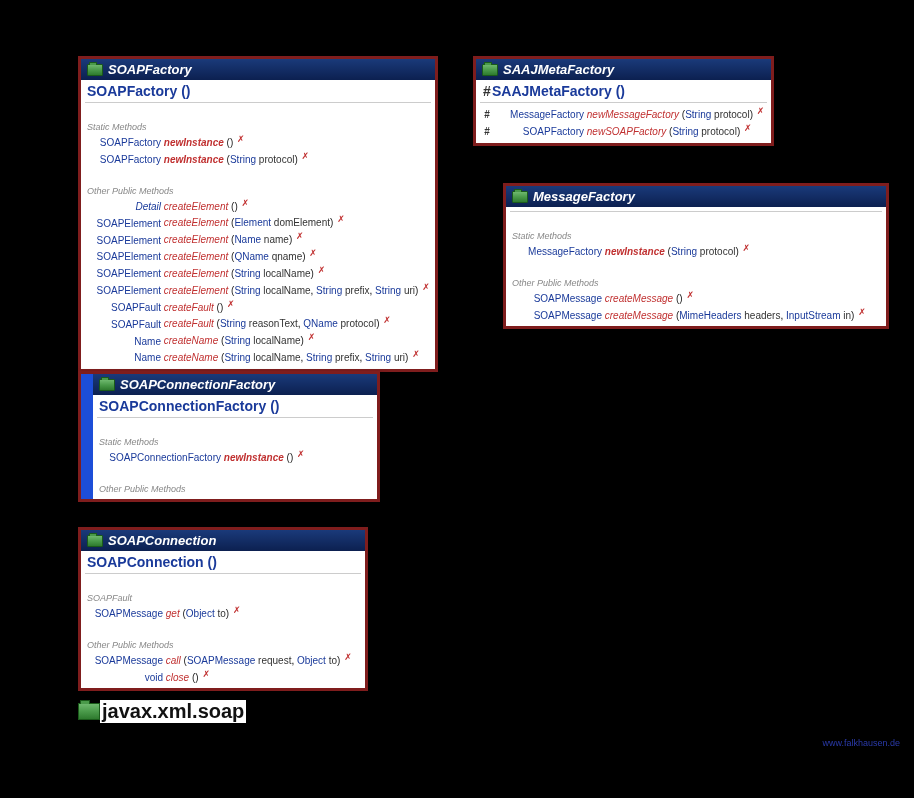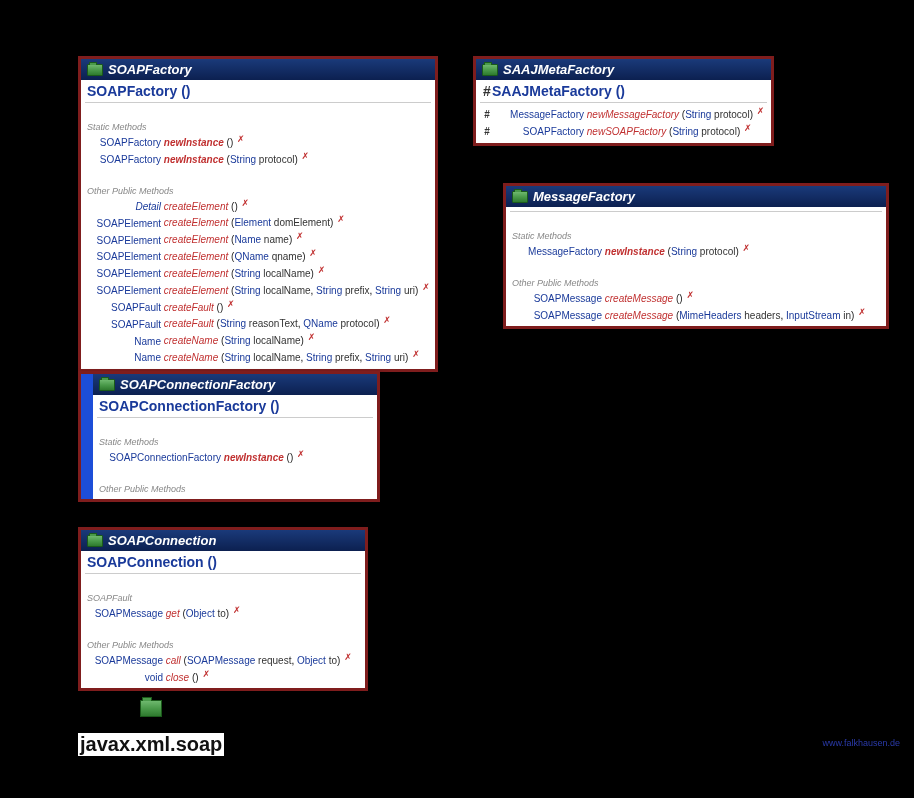--- a/index.html
+++ b/index.html
@@ -81,22 +81,21 @@
 .divider {
   border-top: 1px solid #ccc;
   margin: 2px 0;
 }
 .package-title {
   position: absolute;
   left: 78px;
   top: 700px;
   display: flex;
   align-items: center;
-  gap: 16px;
-  flex-direction: column;
+  gap: 0;
 }
 .package-title .pkg-icon {
   width: 20px; height: 15px;
   background: linear-gradient(to bottom, #6eb86e 0%, #4a9a4a 50%, #2e7a2e 100%);
   border: 1px solid #1a5a1a;
   position: relative;
 }
 .package-title .pkg-icon::before {
   content: "";
   position: absolute;

